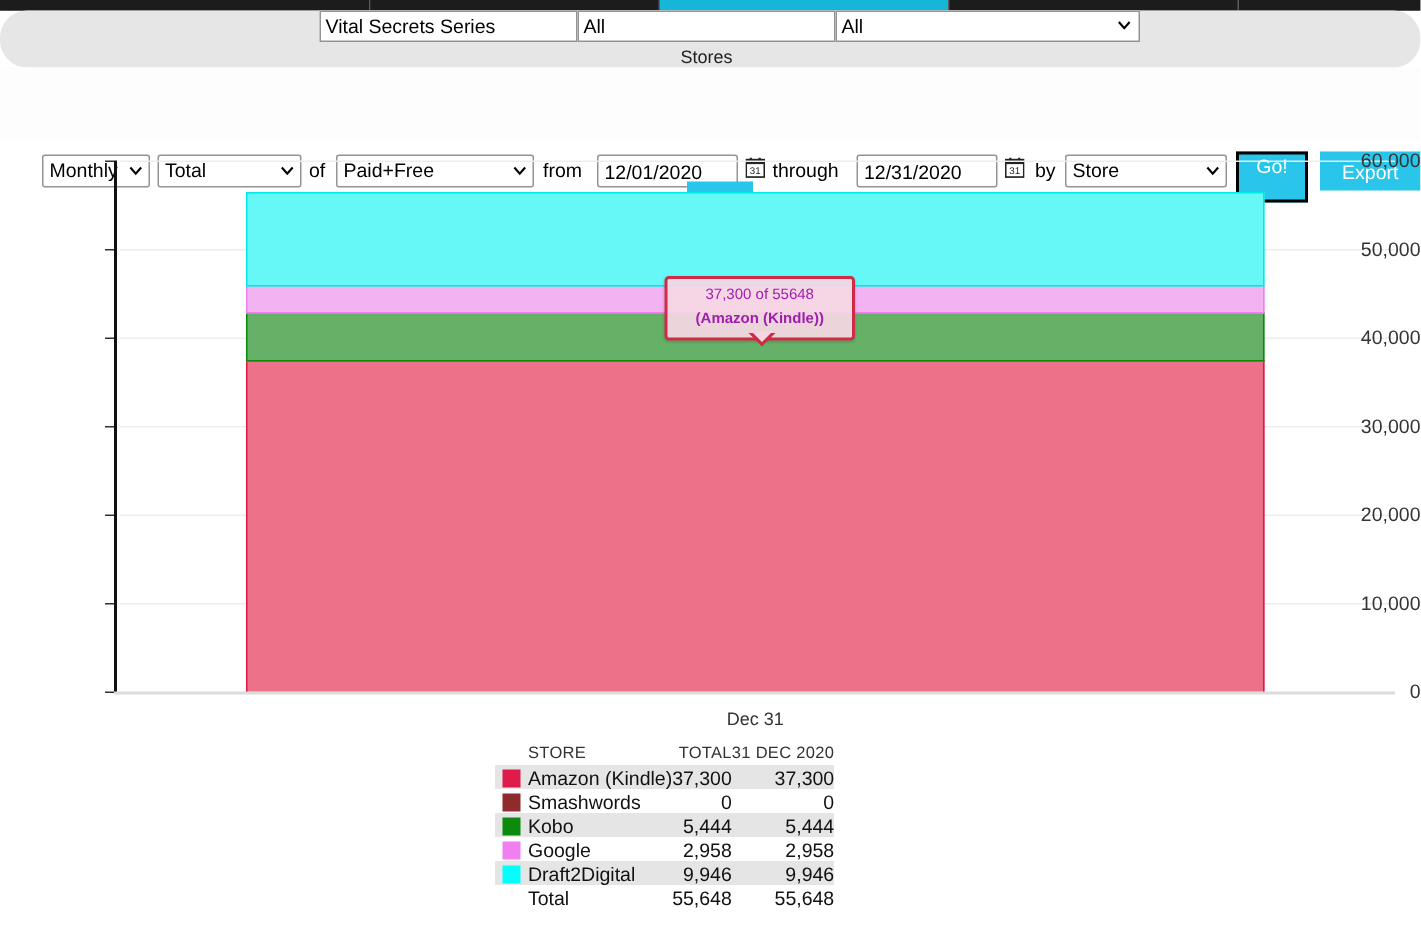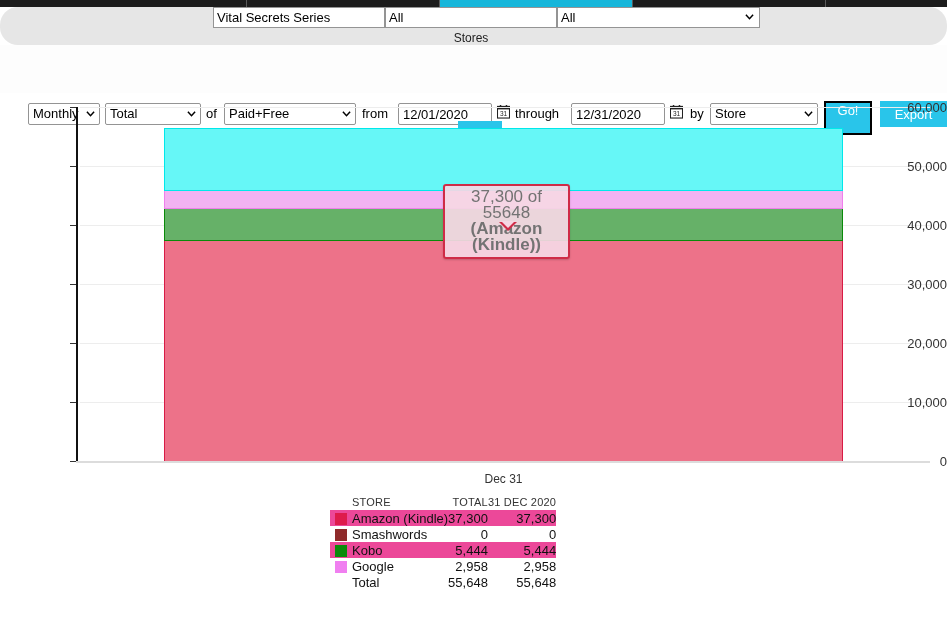--- a/index.html
+++ b/index.html
@@ -95,21 +95,21 @@
   .xlabel { position:absolute; font-size:12px; color:#333; text-align:center; }
 
   
   .tooltip {
     position:absolute;
     border:2px solid #cf2b47;
     background:rgba(245,215,228,0.93);
     border-radius:3px;
     text-align:center;
     padding:3px 8px 4px 8px;
-    font-size:17px; color:#737373;
+    font-size:10px; color:#a21caf;
     line-height:16px;
     box-shadow:0 1px 2px rgba(0,0,0,0.18);
   }
   .tooltip .l2 { font-weight:bold; }
   .tt-arrow {
     position:absolute; width:0; height:0;
     border-left:9px solid transparent;
     border-right:9px solid transparent;
     border-top:9px solid #cf2b47;
   }
@@ -123,21 +123,21 @@
   
   .legend { position:absolute; left:330px; top:494px; }
   table.legend-tbl { border-collapse:collapse; font-size:13px; color:#111; }
   table.legend-tbl td, table.legend-tbl th { padding:0; }
   .lg-head td { font-size:11px; color:#333; letter-spacing:0.2px; padding-bottom:1px; }
   .c-swatch { width:22px; height:16px; }
   .c-swatch i { display:block; width:12px; height:12px; margin:2px auto 0 auto; }
   .c-name { padding-left:6px; padding-right:12px; height:16px; white-space:nowrap; }
   .c-num { text-align:right; padding-right:10px; white-space:nowrap; }
   .c-num2 { text-align:right; padding-right:2px; white-space:nowrap; }
-  .row-alt { background:#ec4899;margin-top:22px; }
+  .row-alt { background:#e5e5e5;margin-top:22px; }
   .row-plain { background:transparent; }
 </style>
 </head>
 <body>
 
 <div id="page">
 
   <div class="topnav">
     <div class="seg" style="width:275px;background:#1c1c1c;"></div>
     <div class="seg" style="width:215px;background:#1c1c1c;"></div>
@@ -322,20 +322,28 @@
 
       <tr class="row-plain">
         <td class="c-swatch">
               <i style="background:#f07ff0;"></i>
             </td>
         <td class="c-name">Google</td>
         <td class="c-num">2,958</td>
         <td class="c-num2">2,958</td>
       </tr>
 
+      <tr class="row-alt">
+        <td class="c-swatch">
+              <i style="background:#00ffff;"></i>
+            </td>
+        <td class="c-name">Draft2Digital</td>
+        <td class="c-num">9,946</td>
+        <td class="c-num2">9,946</td>
+      </tr>
 
       <tr class="row-plain">
         <td class="c-swatch"></td>
         <td class="c-name">Total</td>
         <td class="c-num">55,648</td>
         <td class="c-num2">55,648</td>
       </tr>
     </tbody>
       </table>
   </div>

